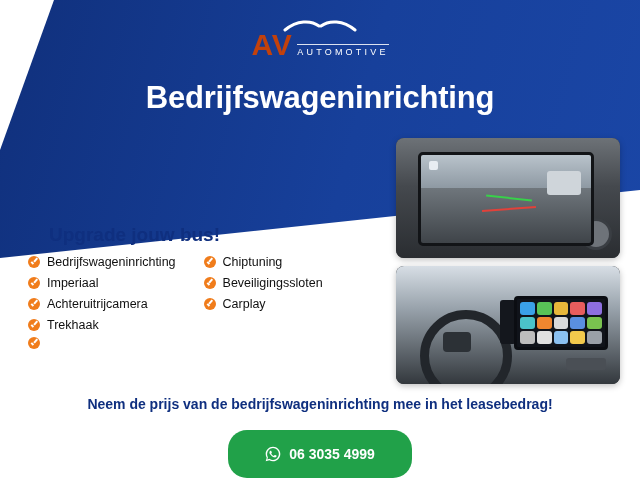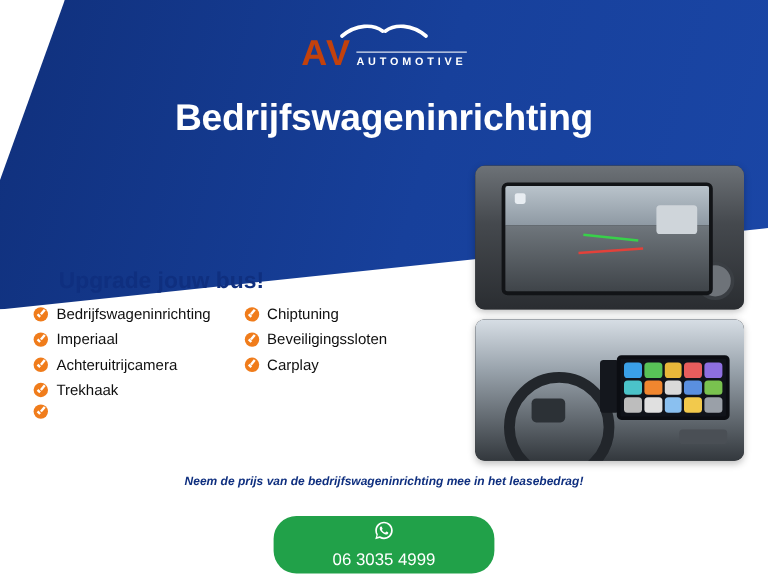--- a/index.html
+++ b/index.html
@@ -72,21 +72,21 @@
     position: absolute;
     top: -2px;
     left: 50%;
     transform: translateX(-50%);
   }
   .logo-sub {
     margin-top: 3px;
     font-size: 9px;
     letter-spacing: 3.2px;
     color: #ffffff;
-    font-weight: bold;
+    font-weight: normal;
     border-top: 1px solid rgba(255,255,255,0.85);
     padding-top: 3px;
     display: inline-block;
   }
 
   
   .headline {
     position: absolute;
     left: 0;
     right: 0;
@@ -316,45 +316,43 @@
     transform: rotate(-50deg);
   }
 
   
   .tagline {
     position: absolute;
     left: 0;
     right: 0;
     top: 396px;
     text-align: center;
-    font-size: 10px;
+    font-size: 14px;
     font-weight: bold;
-    font-style: italic;
     color: #0f2f7f;
   }
 
   .cta {
     position: absolute;
     left: 50%;
     transform: translateX(-50%);
     top: 430px;
     width: 184px;
     height: 48px;
     border-radius: 19px;
     background: #21a149;
     color: #ffffff;
     display: flex;
     align-items: center;
     justify-content: center;
     gap: 8px;
     font-size: 14px;
-    font-weight: normal;
+    font-weight: bold;
     border: none;
     cursor: pointer;
-    flex-direction: column;
   }
   .wa-icon svg { display: block; }
 </style>
 </head>
 <body>
 
 <div class="page">
 
   <div class="header-blue"></div>
   <div class="header-white-wedge"></div>

